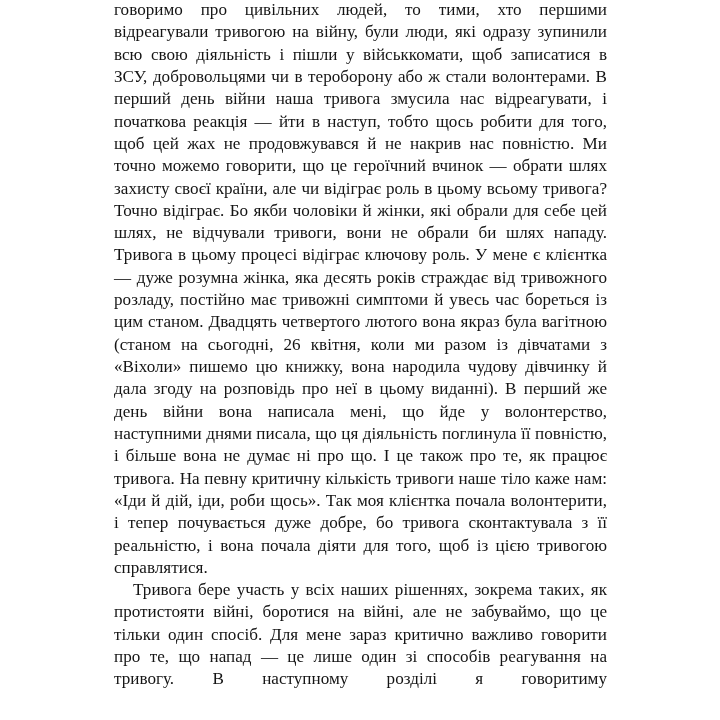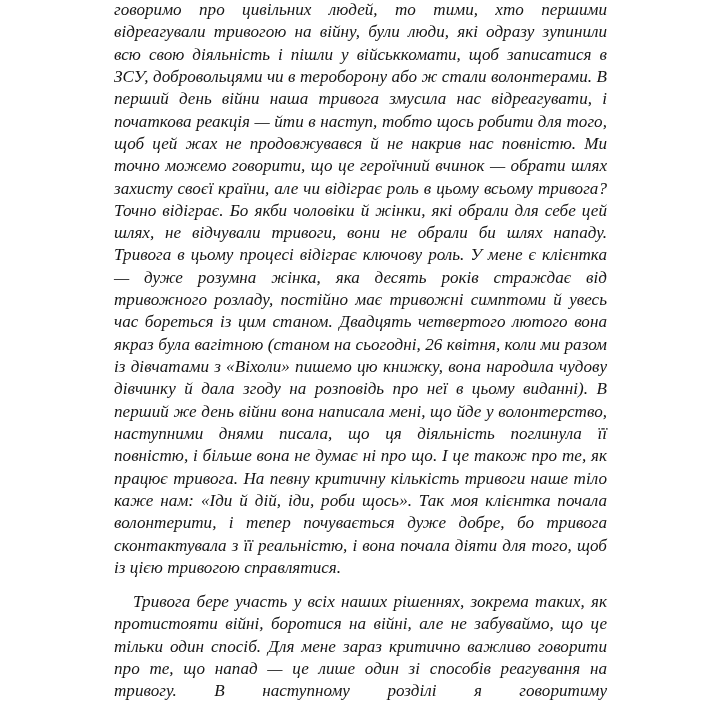--- a/index.html
+++ b/index.html
@@ -12,21 +12,20 @@
     height: 720px;
     overflow: hidden;
     font-family: "Liberation Serif", "DejaVu Serif", serif;
   }
 
   #page {
     position: relative;
     width: 720px;
     height: 720px;
     background: #ffffff;
-    font-style: italic;
   }
 
   #text-column {
     position: absolute;
     left: 114px;
     top: -1px;
     width: 493px;
     color: #141414;
     font-size: 17.1px;
     line-height: 22.32px;
@@ -46,21 +45,20 @@
   }
 
   
   .para.continued {
     text-indent: 0;
   }
 
   
   .para.indented {
     text-indent: 19px;
-    margin-top: 12px;
   }
 
   
   .para.cut-off {
     text-align-last: justify;
   }
 </style>
 </head>
 <body style="background: rgb(255, 255, 255);">
 

